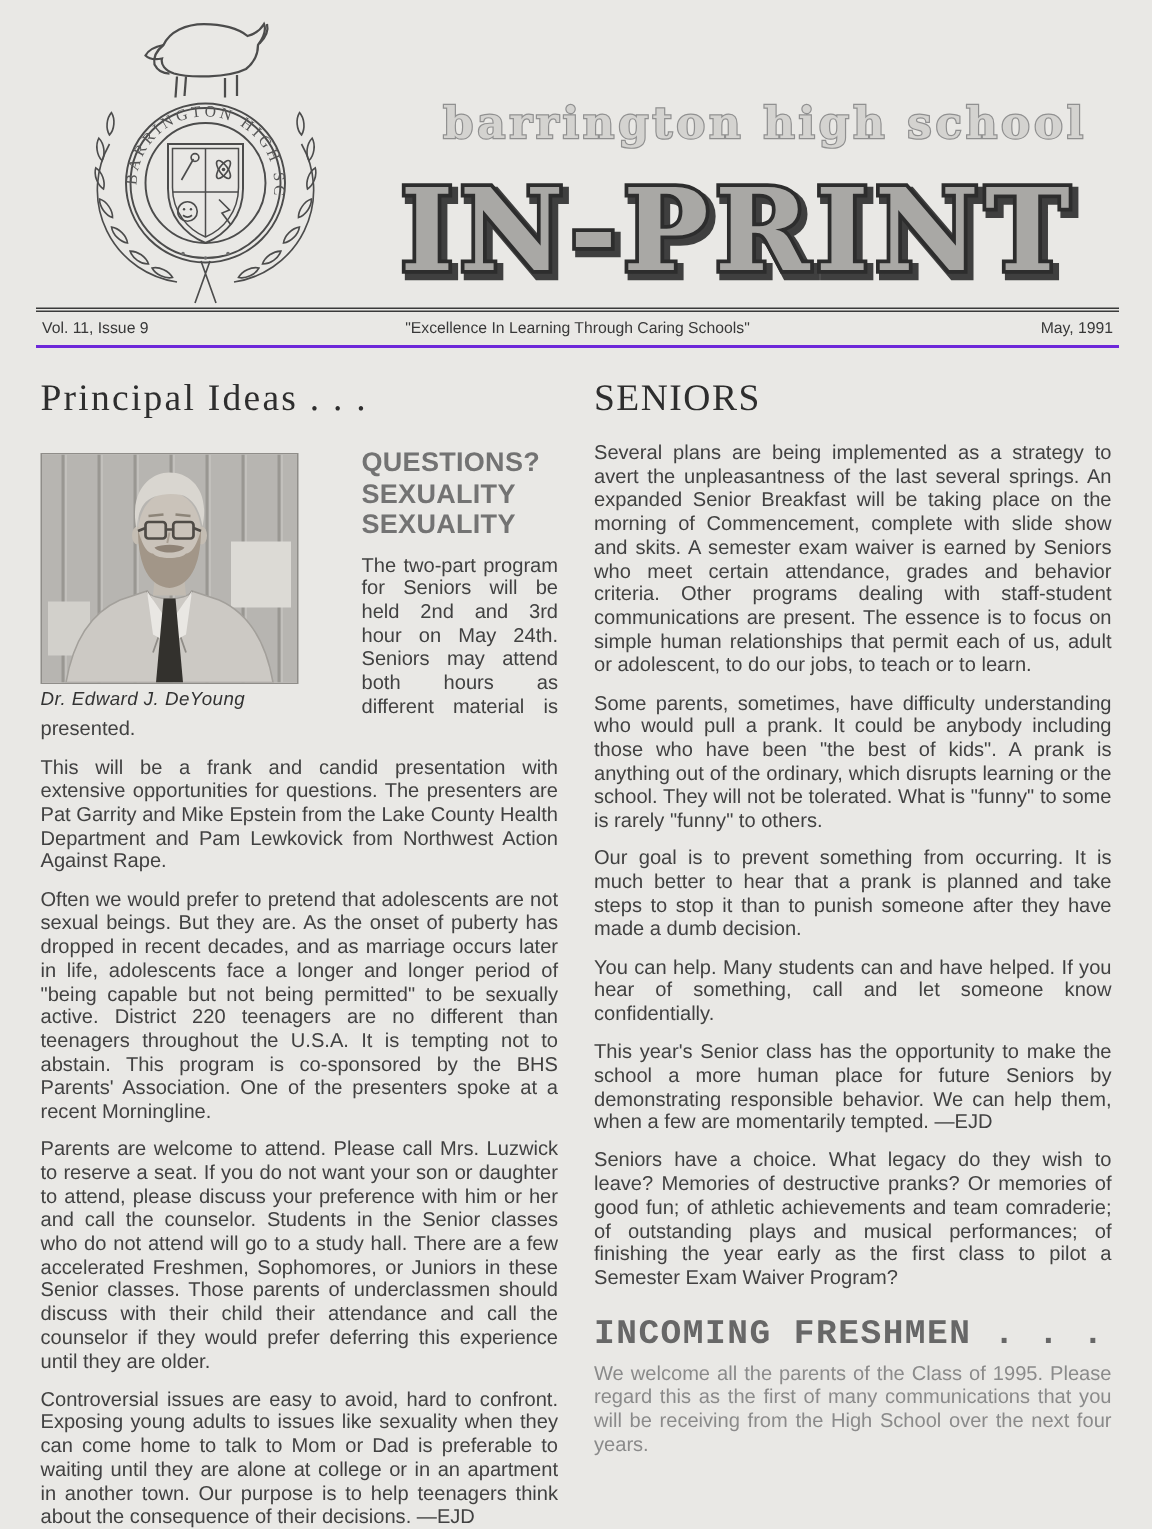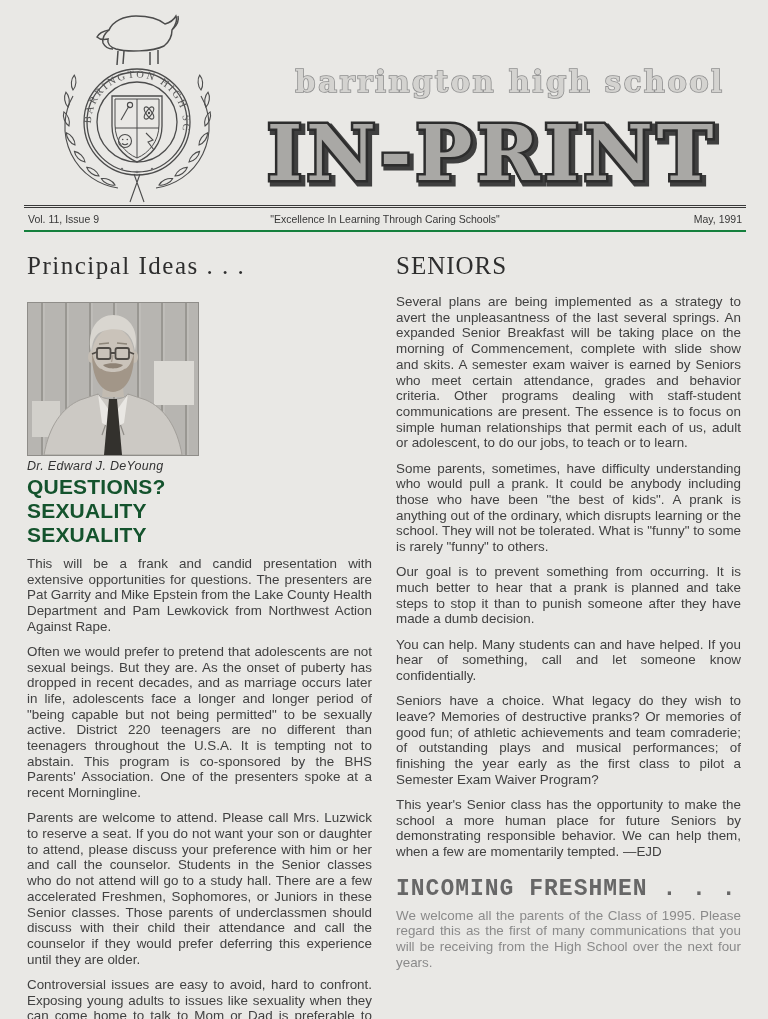--- a/index.html
+++ b/index.html
@@ -9,21 +9,21 @@
     font-family:"Liberation Sans","DejaVu Sans",sans-serif;
     color:#3e3e3e;
   }
   
   .masthead{position:absolute;top:0;left:0;width:768px;height:205px;}
   .crest{position:absolute;left:52px;top:4px;}
   .mast-titles{position:absolute;left:218px;top:50px;}
   
   .issue-bar{
     position:absolute;top:205px;left:24px;right:22px;
-    border-top:3px double #3a3a3a;border-bottom:2px solid #15803d;
+    border-top:3px double #3a3a3a;border-bottom:2px solid #6d28d9;
     display:flex;justify-content:space-between;align-items:center;
     padding:5px 4px 5px 4px;
     font-size:10.5px;color:#383838;
   }
   .issue-bar .center{position:absolute;left:0;right:0;text-align:center;}
   
   .content{position:absolute;top:252px;left:27px;right:27px;display:flex;gap:24px;}
   .col-left{width:345px;flex:0 0 345px;}
   .col-right{flex:1;}
   h2.serif-head{
@@ -31,22 +31,22 @@
     font-weight:400;color:#2e2e2e;margin:0 0 18px 0;
     font-size:25px;letter-spacing:1.5px;
   }
   .col-right h2.serif-head{margin-bottom:14px;letter-spacing:1px;}
   figure.photo{float:left;width:204px;margin:4px 10px 2px 0;padding:0;}
   figure.photo svg{display:block;border:1px solid #8f8d89;}
   figcaption{
     font-style:italic;font-size:12.5px;color:#333;margin-top:3px;letter-spacing:.3px;
   }
   h3.article-head{
-    margin:2px 0 9px 0;font-size:21px;line-height:1.14;
-    color:#14532d;letter-spacing:.2px;
+    margin:2px 0 9px 0;font-size:18px;line-height:1.14;
+    color:#737373;letter-spacing:.2px;
   }
   h3.article-head span{display:block;}
   .body-text p{
     margin:0 0 9.5px 0;font-size:13.4px;line-height:15.7px;
     text-align:justify;color:#414141;
   }
   h2.freshmen-head{
     font-family:Liberation Mono, monospace;
     font-weight:700;color:#676767;margin:16px 0 6px 0;
     font-size:23px;letter-spacing:1px;
@@ -185,34 +185,35 @@
       </svg>
       <figcaption>Dr. Edward J. DeYoung</figcaption>
     </figure>
 
     <h3 class="article-head">
       <span>QUESTIONS?</span>
       <span>SEXUALITY</span>
       <span>SEXUALITY</span>
     </h3>
 
+    <p>The two-part program for Seniors will be held 2nd and 3rd hour on May 24th.  Seniors may attend both hours as different material is presented.</p>
     <p>This will be a frank and candid presentation with extensive opportunities for questions.  The presenters are Pat Garrity and Mike Epstein from the Lake County Health Department and Pam Lewkovick from Northwest Action Against Rape.</p>
     <p>Often we would prefer to pretend that adolescents are not sexual beings.  But they are.  As the onset of puberty has dropped in recent decades, and as marriage occurs later in life, adolescents face a longer and longer period of "being capable but not being permitted" to be sexually active.  District 220 teenagers are no different than teenagers throughout the U.S.A.  It is tempting not to abstain. This program is co-sponsored by the BHS Parents' Association.  One of the presenters spoke at a recent Morningline.</p>
     <p>Parents are welcome to attend.  Please call Mrs. Luzwick to reserve a seat.  If you do not want your son or daughter to attend, please discuss your preference with him or her and call the counselor.  Students in the Senior classes who do not attend will go to a study hall.  There are a few accelerated Freshmen, Sophomores, or Juniors in these Senior classes.  Those parents of underclassmen should discuss with their child their attendance and call the counselor if they would prefer deferring this experience until they are older.</p>
     <p>Controversial issues are easy to avoid, hard to confront. Exposing young adults to issues like sexuality when they can come home to talk to Mom or Dad is preferable to waiting until they are alone at college or in an apartment in another town.  Our purpose is to help teenagers think about the consequence of their decisions.  —EJD</p>
   </div>
 
   <div class="col-right body-text">
     <h2 class="serif-head">SENIORS</h2>
 
     <p>Several plans are being implemented as a strategy to avert the unpleasantness of the last several springs.  An expanded Senior Breakfast will be taking place on the morning of Commencement, complete with slide show and skits.  A semester exam waiver is earned by Seniors who meet certain attendance, grades and behavior criteria.  Other programs dealing with staff-student communications are present.  The essence is to focus on simple human relationships that permit each of us, adult or adolescent, to do our jobs, to teach or to learn.</p>
     <p>Some parents, sometimes, have difficulty understanding who would pull a prank.  It could be anybody including those who have been "the best of kids".  A prank is anything out of the ordinary, which disrupts  learning or the school.  They will not be tolerated.  What is "funny" to some is rarely "funny" to others.</p>
     <p>Our goal is to prevent something from occurring.  It is much better to hear that a prank is planned and take steps to stop it than to punish someone after they have made a dumb decision.</p>
     <p>You can help.  Many students can and have helped.  If you hear of something, call and let someone know confidentially.</p>
+    <p>This year's Senior class has the opportunity to make the school a more human place for future Seniors by demonstrating responsible behavior.  We can help them, when a few are momentarily tempted.  —EJD</p>
     <p>Seniors have a choice.  What legacy do they wish to leave? Memories of destructive pranks?  Or memories of good fun; of athletic achievements and team comraderie; of outstanding plays and musical performances; of finishing the year early as the first class to pilot a Semester Exam Waiver Program?</p>
-    <p>This year's Senior class has the opportunity to make the school a more human place for future Seniors by demonstrating responsible behavior.  We can help them, when a few are momentarily tempted.  —EJD</p>
 
     <h2 class="freshmen-head">INCOMING FRESHMEN . . .</h2>
     <div class="freshmen-text">
       <p>We welcome all the parents of the Class of 1995.  Please regard this as the first of many communications that you will be receiving from the High School over the next four years.</p>
     </div>
   </div>
 </div>
 
 </body></html>

